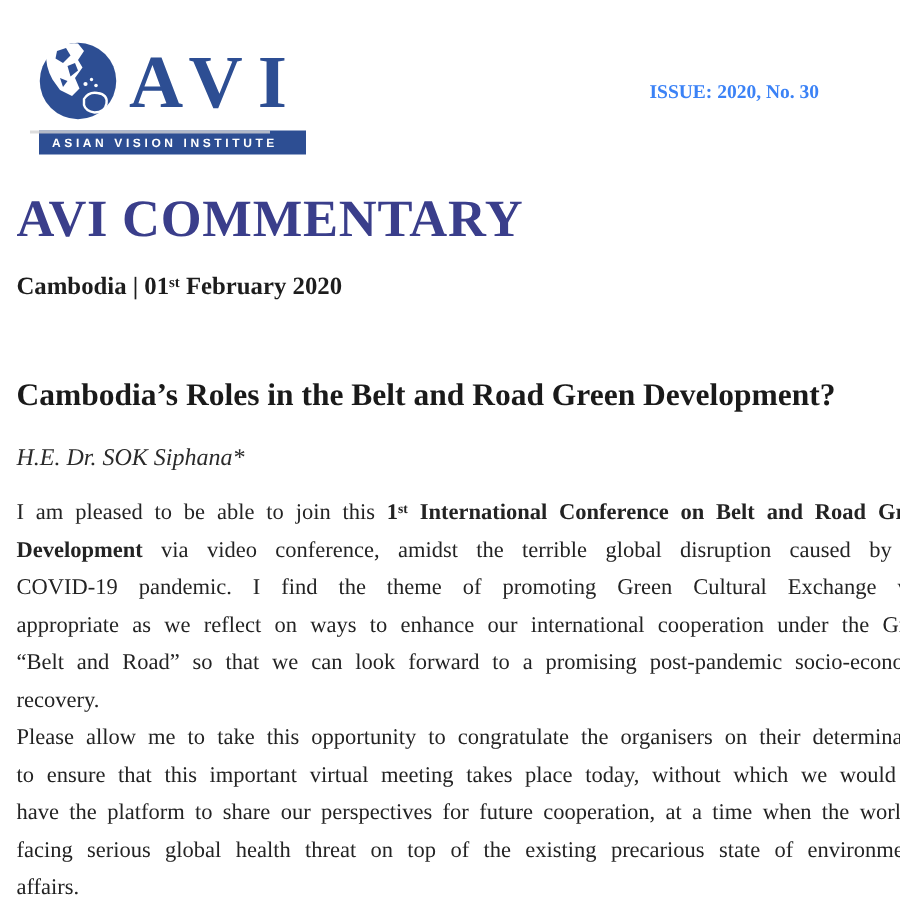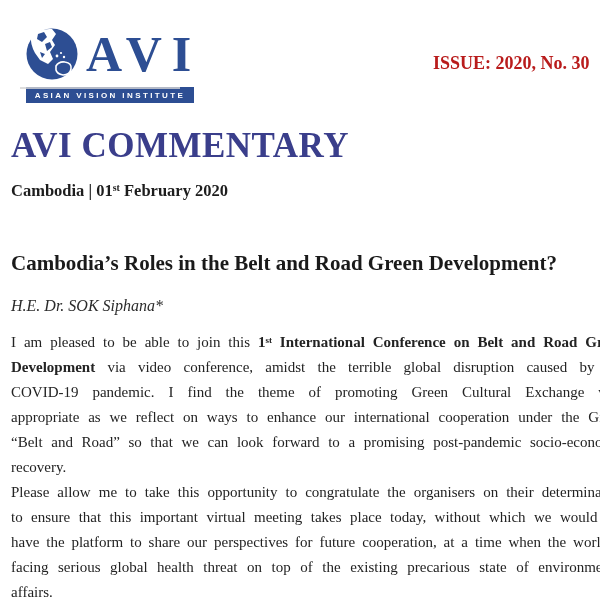--- a/index.html
+++ b/index.html
@@ -18,28 +18,28 @@
   .logo{position:absolute;left:6px;top:22px;}
   .logo-row{display:flex;align-items:flex-end;height:60px;}
   .globe{width:52px;height:56px;display:block;}
   .wordmark{
     font-weight:bold;font-size:50px;line-height:56px;color:var(--brand);
     letter-spacing:10px;margin-left:8px;white-space:nowrap;
   }
   .banner{
     margin-top:5px;width:168px;background:var(--brand);color:#ffffff;
     font-family:"Liberation Sans", sans-serif;font-size:8px;font-weight:bold;
-    letter-spacing:2.4px;text-align:center;padding:4px 0 3px 0;white-space:nowrap;
+    letter-spacing:2.4px;text-align:center;padding:4px 10px 3px 0;white-space:nowrap;
   }
   .banner-shadow{position:absolute;left:0px;top:87px;width:160px;height:2px;background:#d4d4d4;opacity:.8;}
 
   
   .issue{
-    position:absolute;left:413px;top:53px;font-size:18px;font-weight:bold;
-    color:#b91c1c;white-space:nowrap;font-family:Liberation Serif, serif;
+    position:absolute;left:413px;top:53px;font-size:13px;font-weight:bold;
+    color:#3b82f6;white-space:nowrap;font-family:Liberation Serif, serif;
   }
   .commentary{
     position:absolute;left:-9px;top:126px;font-size:35px;font-weight:bold;
     color:var(--heading);letter-spacing:0.5px;white-space:nowrap;
   }
   .dateline{
     position:absolute;left:-9px;top:181px;font-size:16.5px;font-weight:bold;
     color:#1d1d1d;white-space:nowrap;
   }
 

